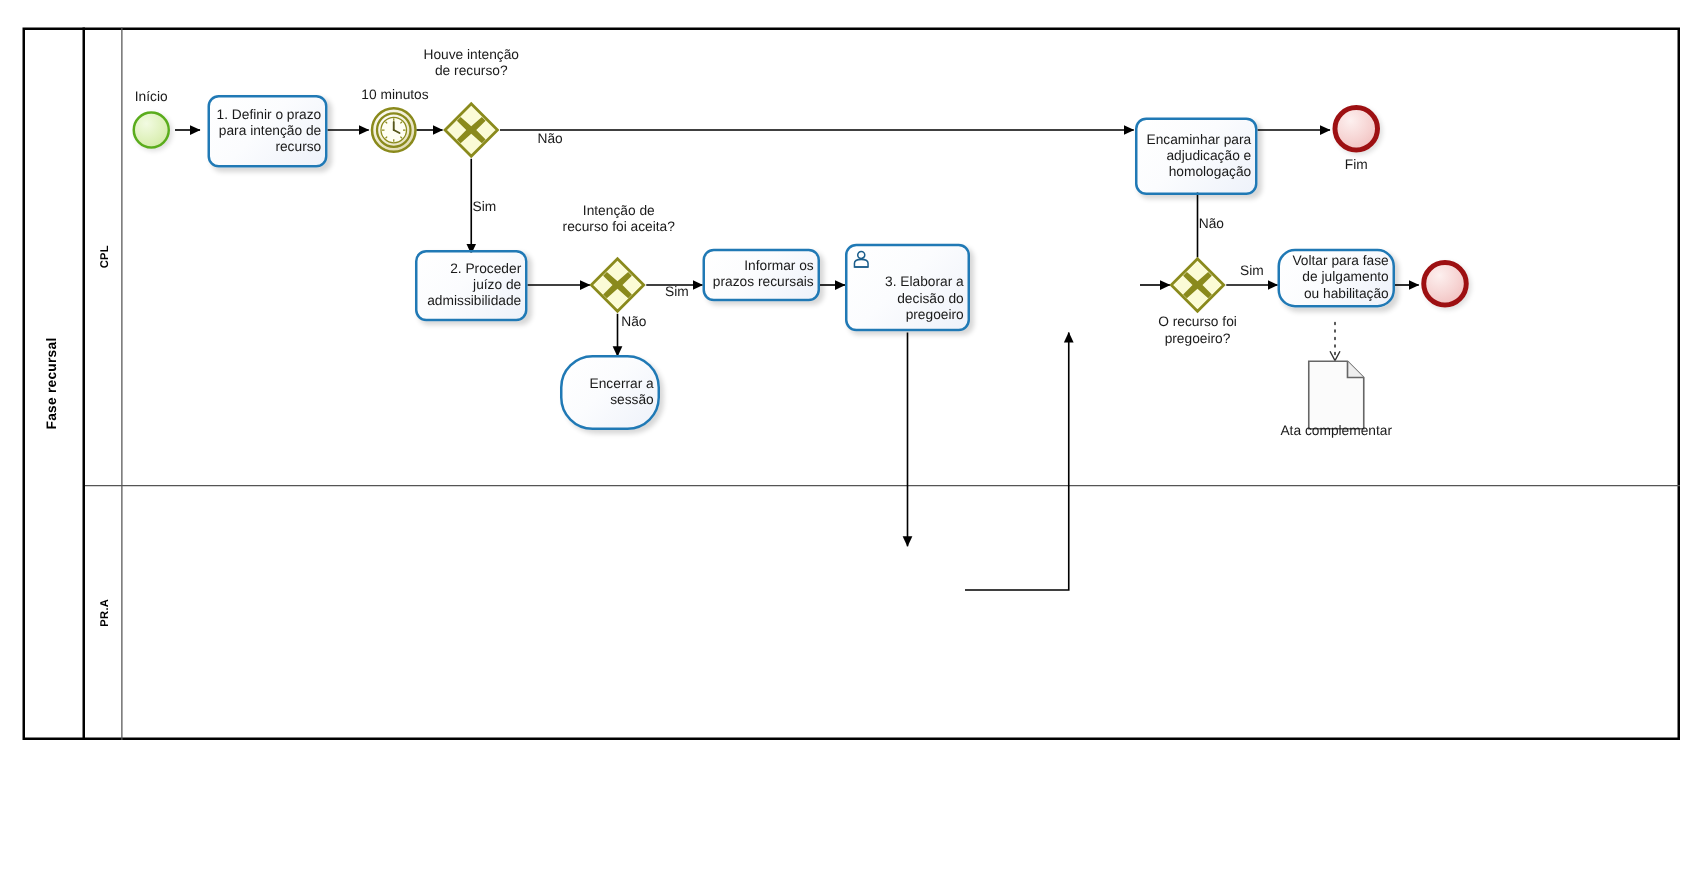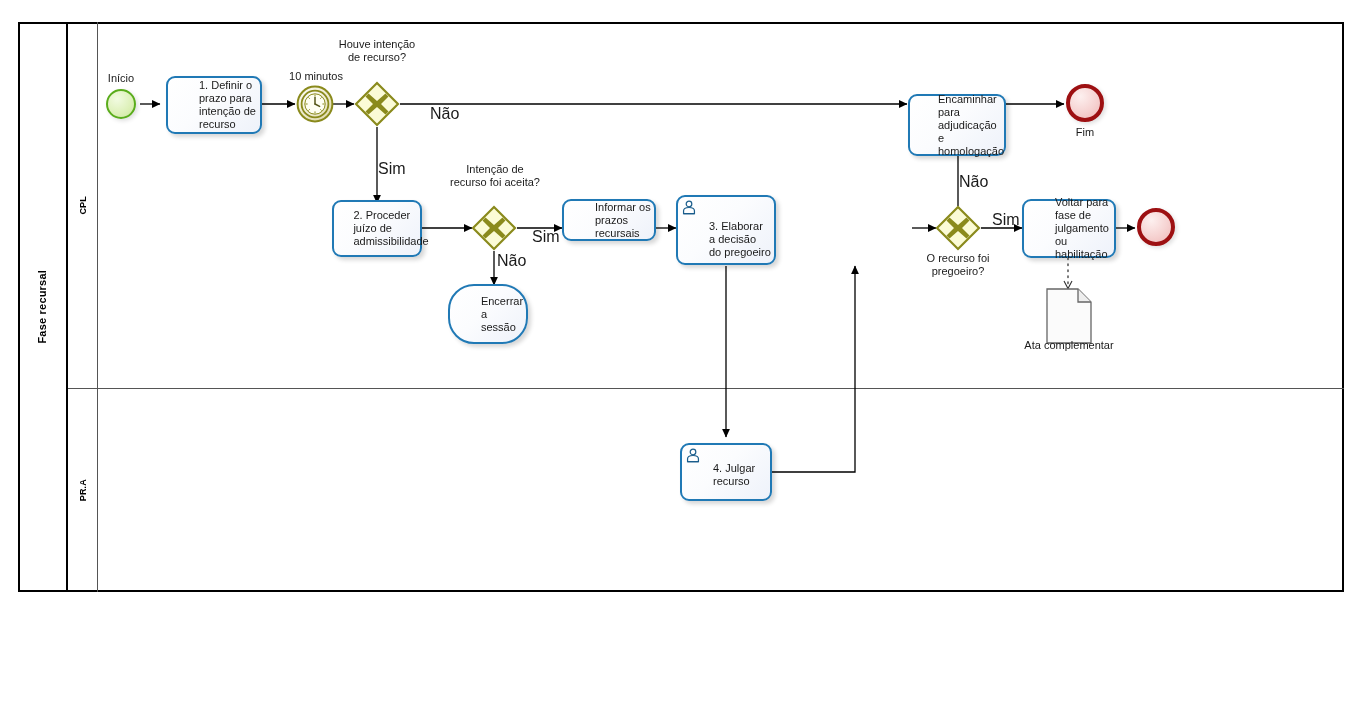--- a/index.html
+++ b/index.html
@@ -20,37 +20,37 @@
   .lane-title{position:absolute;width:30px;box-sizing:border-box;
               border-right:1px solid #555;display:flex;align-items:center;justify-content:center;}
   .lane-title span{writing-mode:vertical-rl;transform:rotate(180deg);
               font-size:9px;font-weight:bold;color:#000;letter-spacing:.2px;}
   .lane-sep{position:absolute;left:68px;width:1276px;height:0;border-top:1px solid #555;}
 
   
   .task{border:2px solid #2079b5;border-radius:9px;
         background:linear-gradient(135deg,#ffffff 0%,#fbfcfe 45%,#eef2fa 100%);
         box-shadow:3px 3px 4px rgba(0,0,0,.16);
-        display:flex;align-items:center;justify-content:center;text-align:left;padding-left:28px;}
+        display:flex;align-items:center;justify-content:center;text-align:right;}
   .task .lbl{font-size:11px;line-height:13px;color:#1a1a1a;padding:0 3px;}
   .task .usericon{position:absolute;left:4px;top:3px;width:17px;height:15px;}
 
   
   .ev{border-radius:50%;box-sizing:border-box;}
   .ev-start{border:2px solid #5aac1c;
      background:radial-gradient(circle at 35% 30%,#f2fbe2 0%,#ddf0b8 60%,#cbe79c 100%);
      box-shadow:2px 2px 4px rgba(0,0,0,.13);}
   .ev-end{border:4px solid #9d1012;
      background:radial-gradient(circle at 35% 28%,#fdf0ef 0%,#f6d3d2 55%,#efb9b8 100%);
      box-shadow:2px 2px 4px rgba(0,0,0,.13);}
 
   
   .gw{position:absolute;}
   
-  .flbl{position:absolute;font-size:16px;color:#1a1a1a;white-space:nowrap;}
+  .flbl{position:absolute;font-size:11px;color:#1a1a1a;white-space:nowrap;}
   .nlbl{position:absolute;font-size:11px;line-height:13px;color:#1a1a1a;text-align:center;}
 
   
   .doc{position:absolute;}
   .doc-lbl{position:absolute;font-size:11px;line-height:13px;text-align:center;color:#1a1a1a;}
 
   
   .wm{position:absolute;right:14px;bottom:6px;text-align:right;
       font-family:"DejaVu Sans",sans-serif;-webkit-user-select:none;user-select:none;}
   .wm .pw{font-size:11px;color:#f3b3a6;letter-spacing:.3px;margin-right:2px;}
@@ -190,32 +190,24 @@
       <path d="M1.6,14.6 L13.2,14.6" stroke="#1b5e8c" stroke-width="1.3"></path>
     </svg>
     <span class="lbl" style="margin-top:18px;">3. Elaborar a decisão do pregoeiro</span>
   </div>
 
 
   <div class="node task" style="left:908px;top:74px;width:98px;height:62px;margin-top:20px;">
     <span class="lbl">Encaminhar para adjudicação e homologação</span>
   </div>
 
-  <div class="node task" style="left:1022px;top:199px;width:94px;height:59px;">
+  <div class="node task" style="left:1022px;top:199px;width:94px;height:47px;border-radius:14px;">
     <span class="lbl">Voltar para fase de julgamento ou habilitação</span>
   </div>
 
-  <div class="node task" style="left:680px;top:443px;width:92px;height:58px;">
-    <svg class="usericon" viewBox="0 0 18 16">
-      <circle cx="7.4" cy="4.2" r="3" fill="none" stroke="#1b5e8c" stroke-width="1.3"></circle>
-      <path d="M1.6,14.6 L1.6,11.4 C1.6,9.1 4.3,8 7.4,8 C10.5,8 13.2,9.1 13.2,11.4 L13.2,14.6 Z" fill="none" stroke="#1b5e8c" stroke-width="1.3"></path>
-      <path d="M1.6,14.6 L13.2,14.6" stroke="#1b5e8c" stroke-width="1.3"></path>
-    </svg>
-    <span class="lbl" style="margin-top:6px;">4. Julgar recurso</span>
-  </div>
 
   <div class="doc" style="left:1046px;top:288px;width:46px;height:56px;">
     <svg width="46" height="56" viewBox="0 0 46 56">
       <path d="M1,1 L32,1 L45,14 L45,55 L1,55 Z" fill="#fbfbfb" stroke="#666" stroke-width="1.3"></path>
       <path d="M32,1 L32,14 L45,14" fill="#eeeeee" stroke="#666" stroke-width="1.3"></path>
     </svg>
   </div>
   <div class="doc-lbl" style="left:1018px;top:339px;width:102px;">Ata complementar</div>
 
   <div class="flbl" style="left:430px;top:105px;">Não</div>

